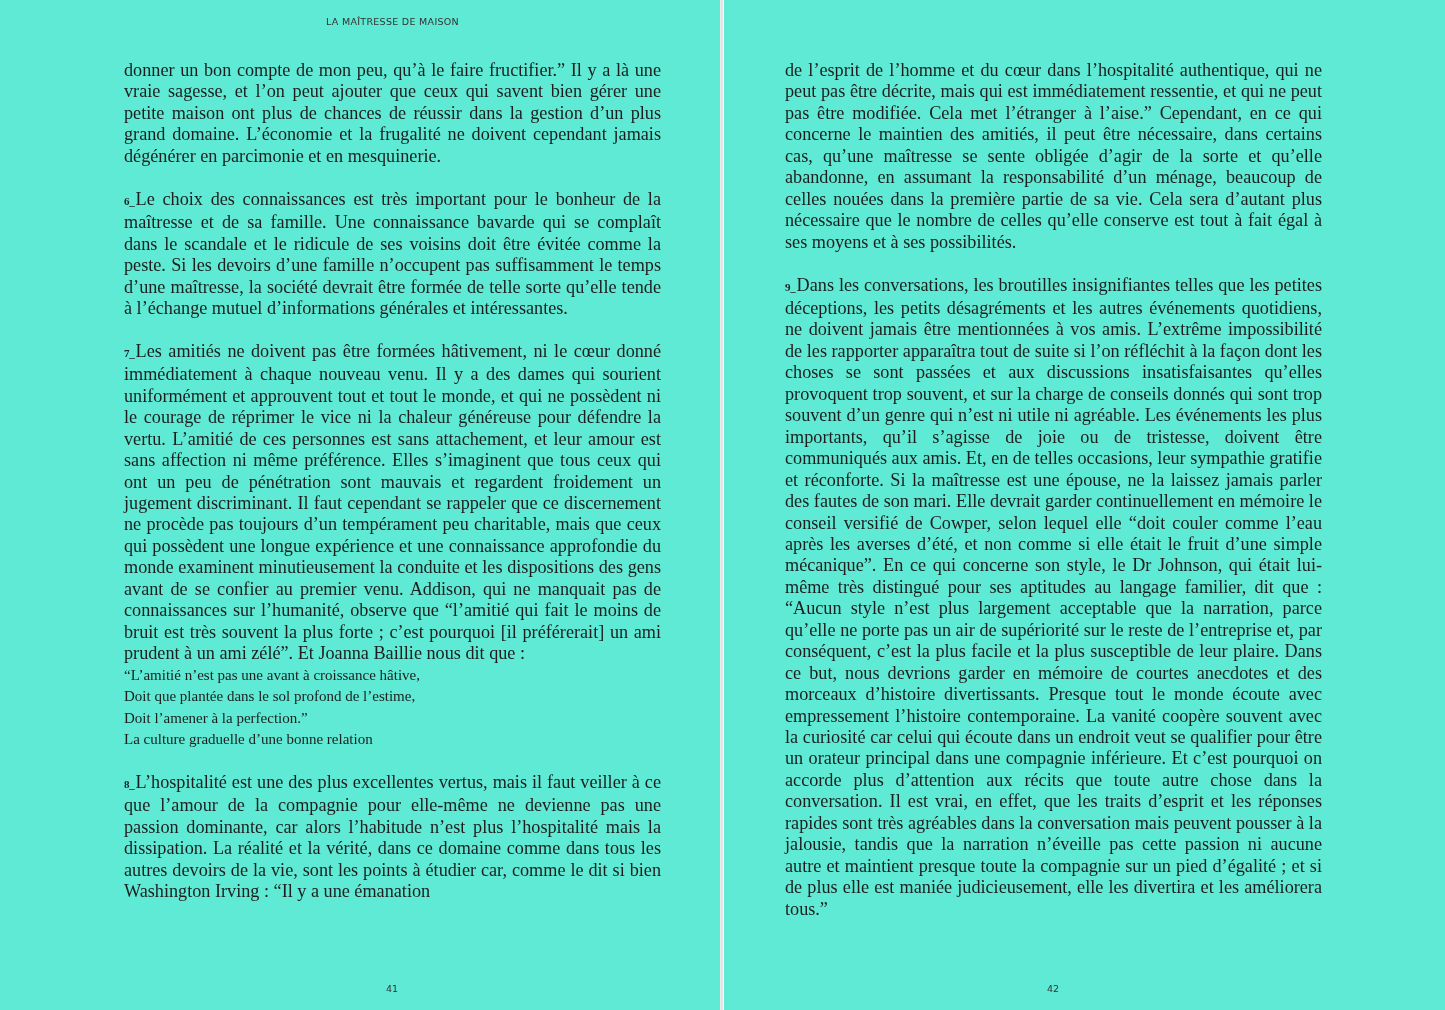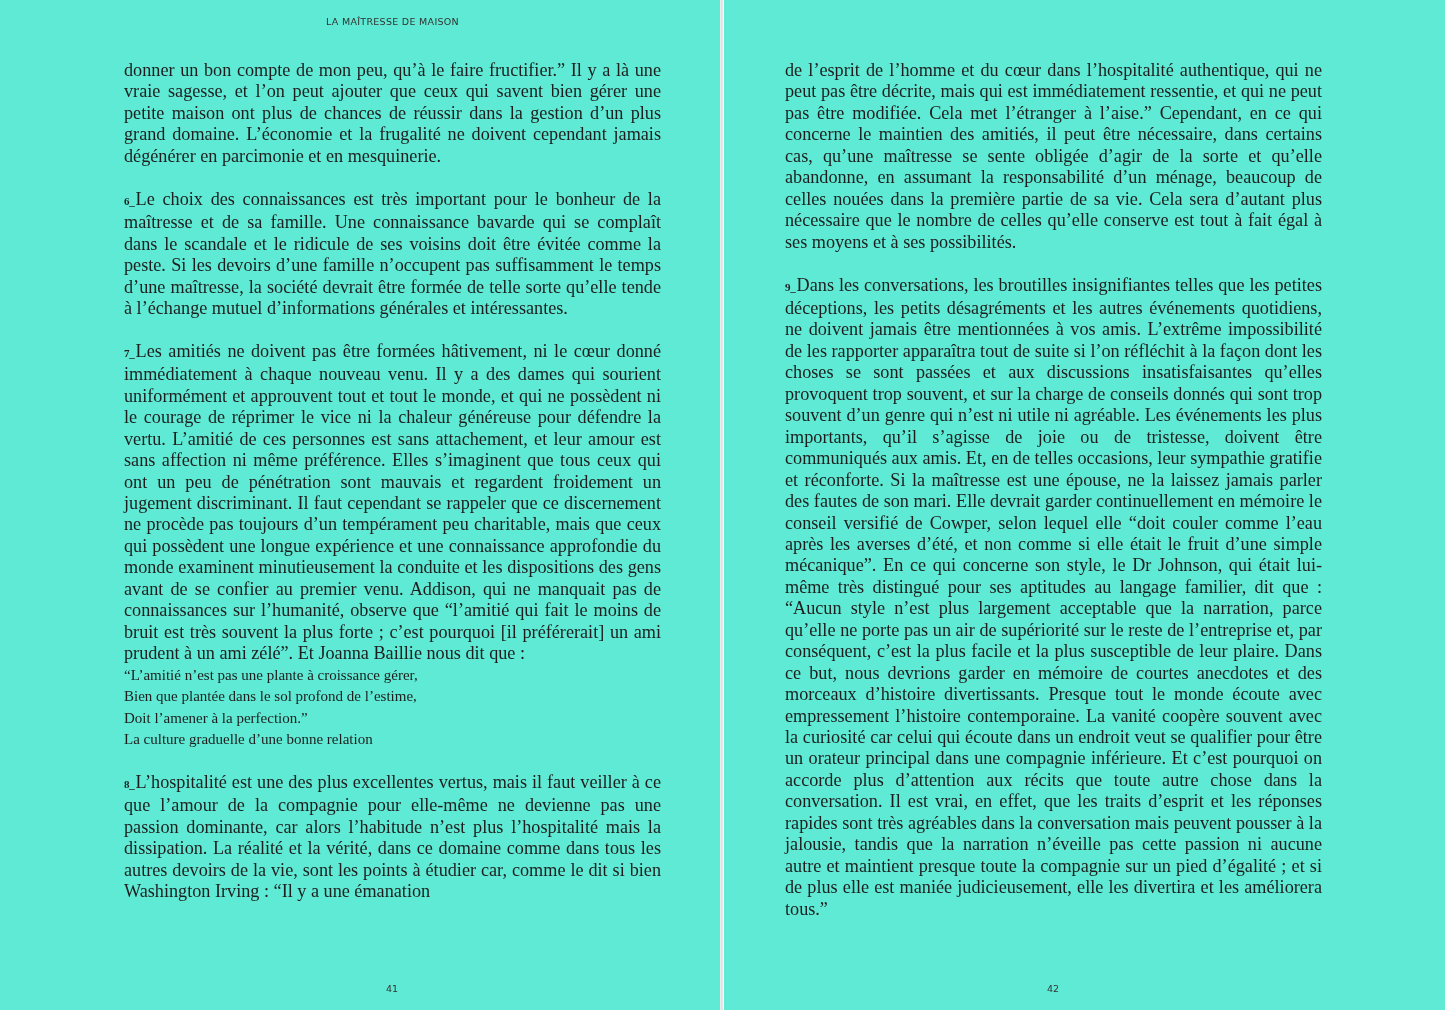--- a/index.html
+++ b/index.html
@@ -94,22 +94,22 @@
     <div class="running-head">LA MAÎTRESSE DE MAISON</div>
 
     <div class="text-block">
       <p class="para">donner un bon compte de mon peu, qu’à le faire fructifier.” Il y a là une vraie sagesse, et l’on peut ajouter que ceux qui savent bien gérer une petite maison ont plus de chances de réussir dans la gestion d’un plus grand domaine. L’économie et la frugalité ne doivent cepen­dant jamais dégénérer en parcimonie et en mesquinerie.</p>
 
       <p class="para"><span class="para-num">6_</span><span>Le choix des connaissances est très important pour le bonheur de la maîtresse et de sa famille. Une connaissance bavarde qui se complaît dans le scandale et le ridicule de ses voisins doit être évitée comme la peste. Si les devoirs d’une famille n’occupent pas suffisam­ment le temps d’une maîtresse, la société devrait être formée de telle sorte qu’elle tende à l’échange mutuel d’informations générales et intéressantes.</span></p>
 
       <p class="para" style="margin-bottom:0"><span class="para-num">7_</span><span>Les amitiés ne doivent pas être formées hâtivement, ni le cœur donné immédiatement à chaque nouveau venu. Il y a des dames qui sourient uniformément et approuvent tout et tout le monde, et qui ne possèdent ni le courage de réprimer le vice ni la chaleur généreuse pour défendre la vertu. L’amitié de ces personnes est sans attachement, et leur amour est sans affection ni même préfé­rence. Elles s’imaginent que tous ceux qui ont un peu de pénétra­tion sont mauvais et regardent froidement un jugement discrimi­nant. Il faut cependant se rappeler que ce discernement ne procède pas toujours d’un tempérament peu charitable, mais que ceux qui possèdent une longue expérience et une connaissance approfon­die du monde examinent minutieusement la conduite et les dispo­sitions des gens avant de se confier au premier venu. Addison, qui ne manquait pas de connaissances sur l’humanité, observe que “l’amitié qui fait le moins de bruit est très souvent la plus forte ; c’est pourquoi [il préférerait] un ami prudent à un ami zélé”. Et Joanna Baillie nous dit que :</span></p>
 
       <div class="poem">
-        <span class="poem-line">“L’amitié n’est pas une plante à croissance gérer,</span>
-        <span class="poem-line">Bien que plantée dans le sol profond de l’estime,</span>
+        <span class="poem-line">“L’amitié n’est pas une avant à croissance hâtive,</span>
+        <span class="poem-line">Doit que plantée dans le sol profond de l’estime,</span>
         <span class="poem-line">Doit l’amener à la perfection.”</span>
         <span class="poem-line">La culture graduelle d’une bonne relation</span>
       </div>
 
       <p class="para para-last"><span class="para-num">8_</span><span>L’hospitalité est une des plus excellentes vertus, mais il faut veiller à ce que l’amour de la compagnie pour elle-même ne devienne pas une passion dominante, car alors l’habitude n’est plus l’hospitalité mais la dissipation. La réalité et la vérité, dans ce domaine comme dans tous les autres devoirs de la vie, sont les points à étudier car, comme le dit si bien Washington Irving : “Il y a une émanation</span></p>
     </div>
 
     <div class="folio">41</div>
   </div>
 

